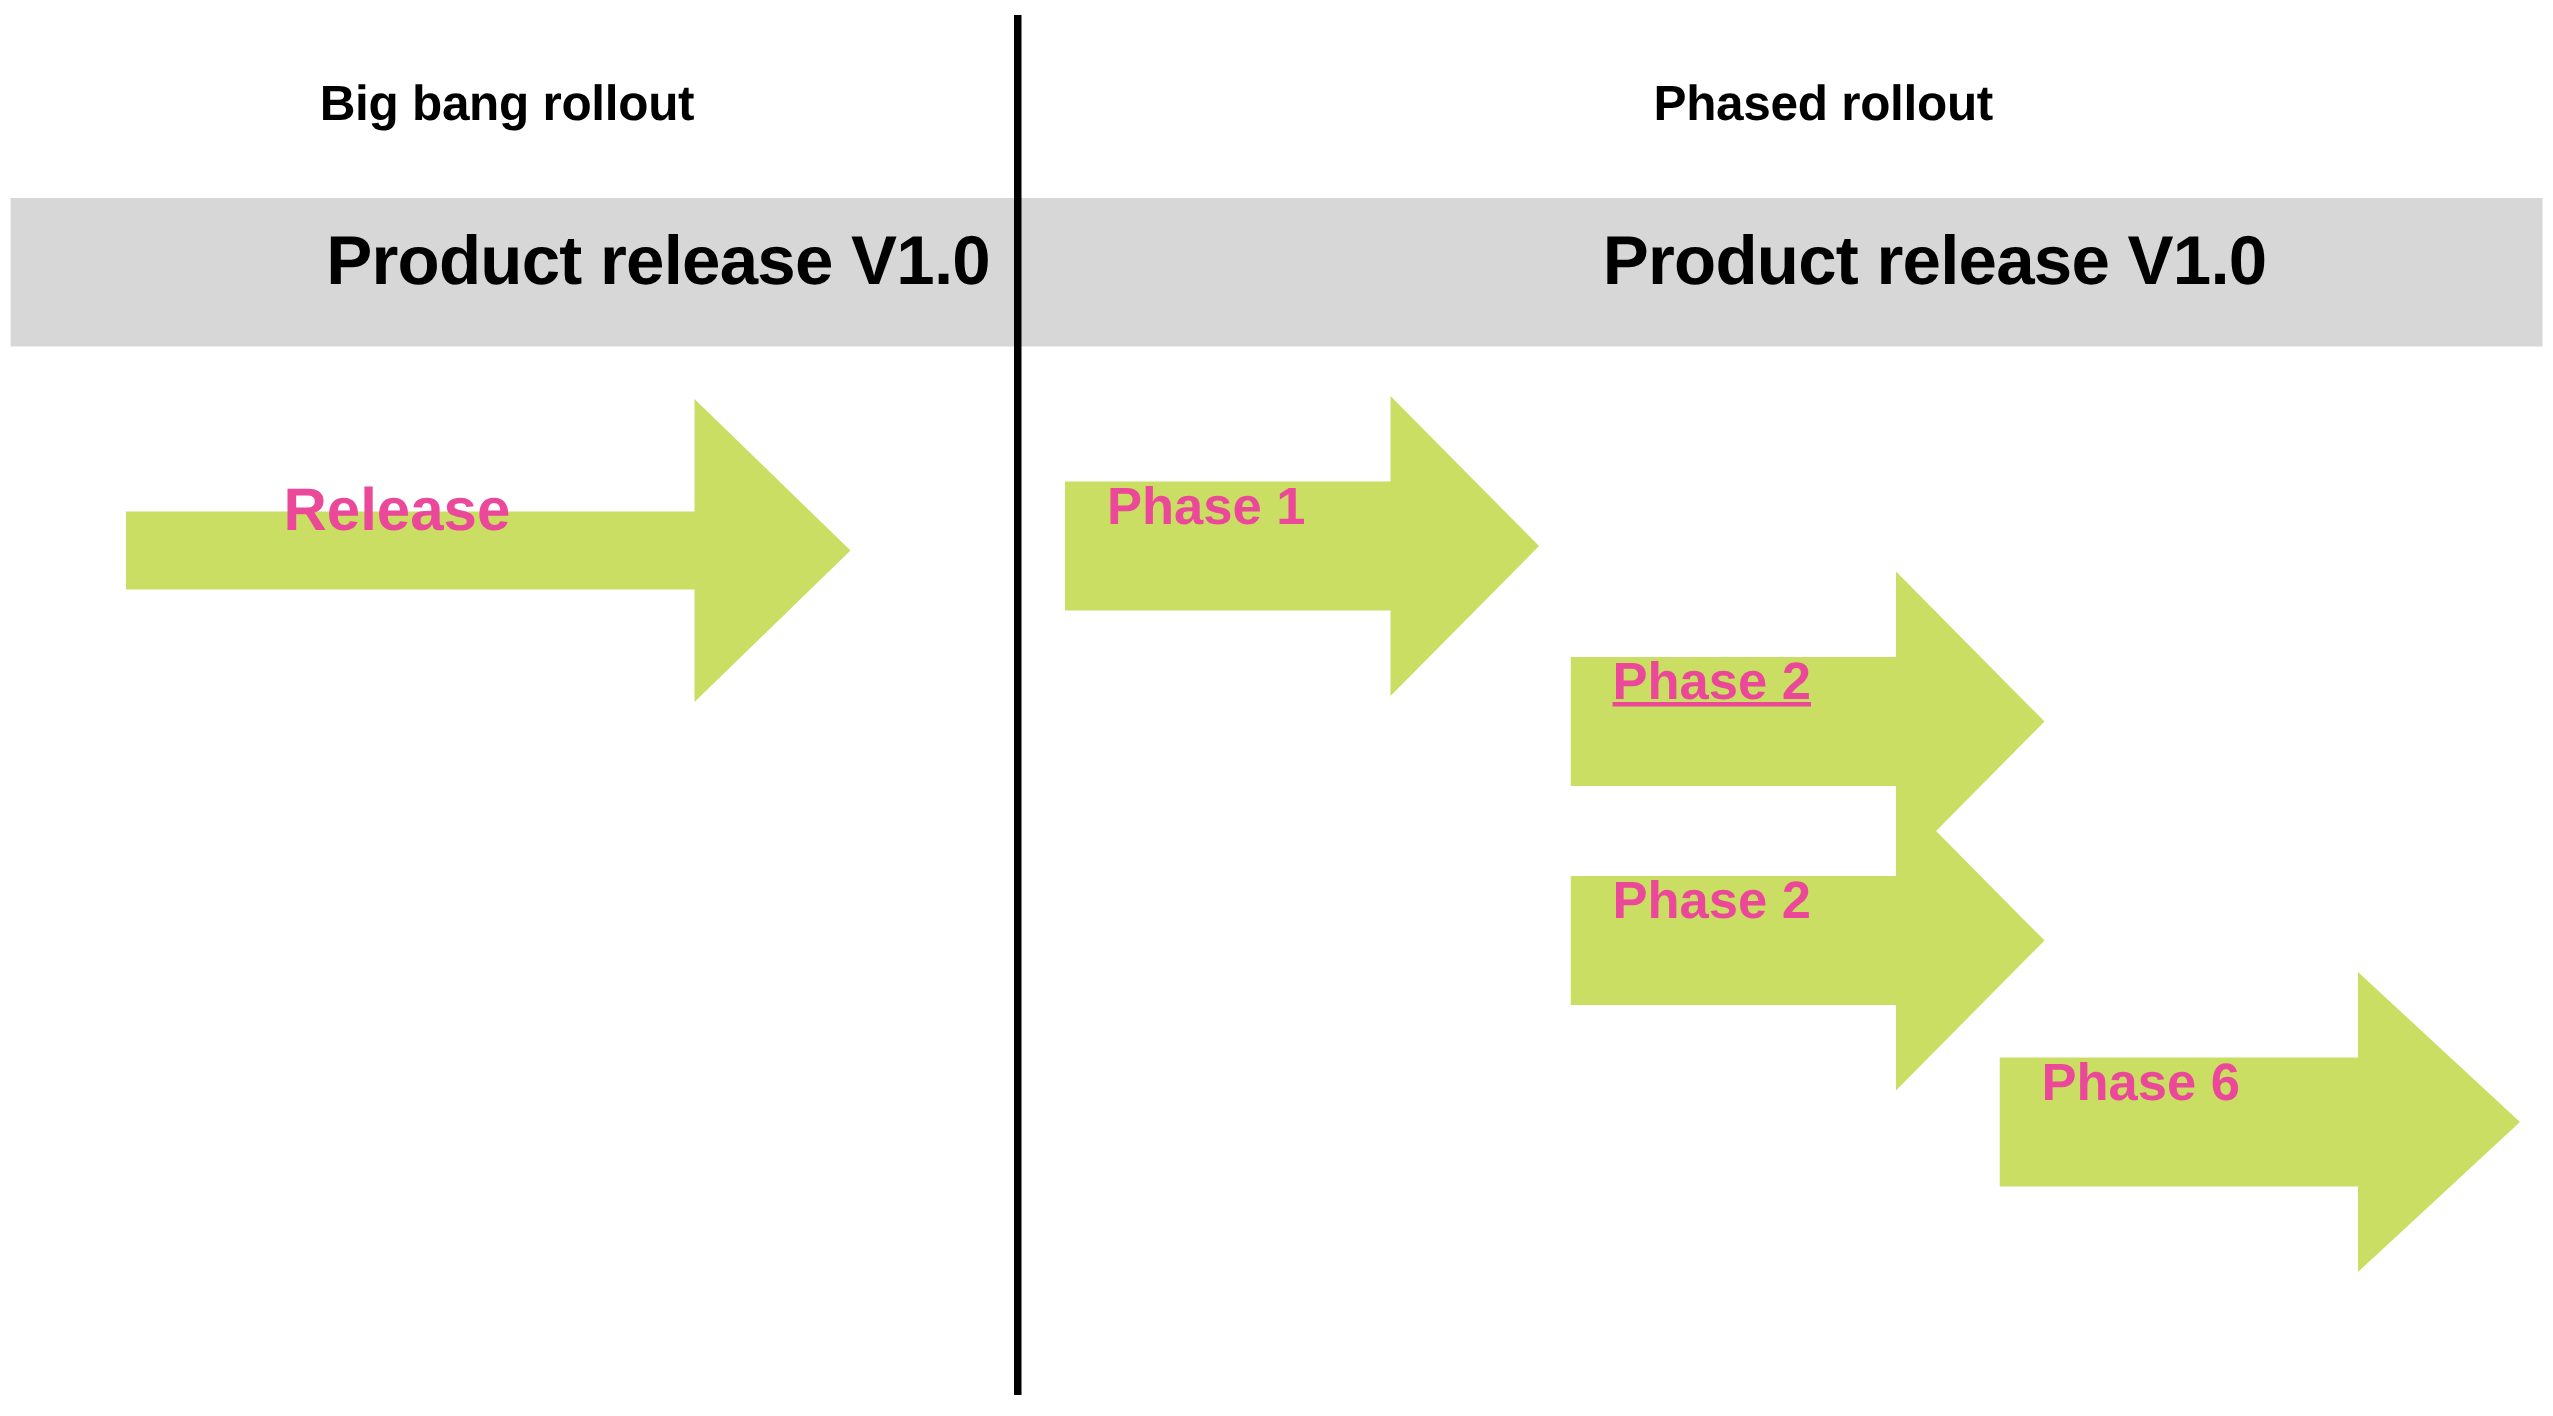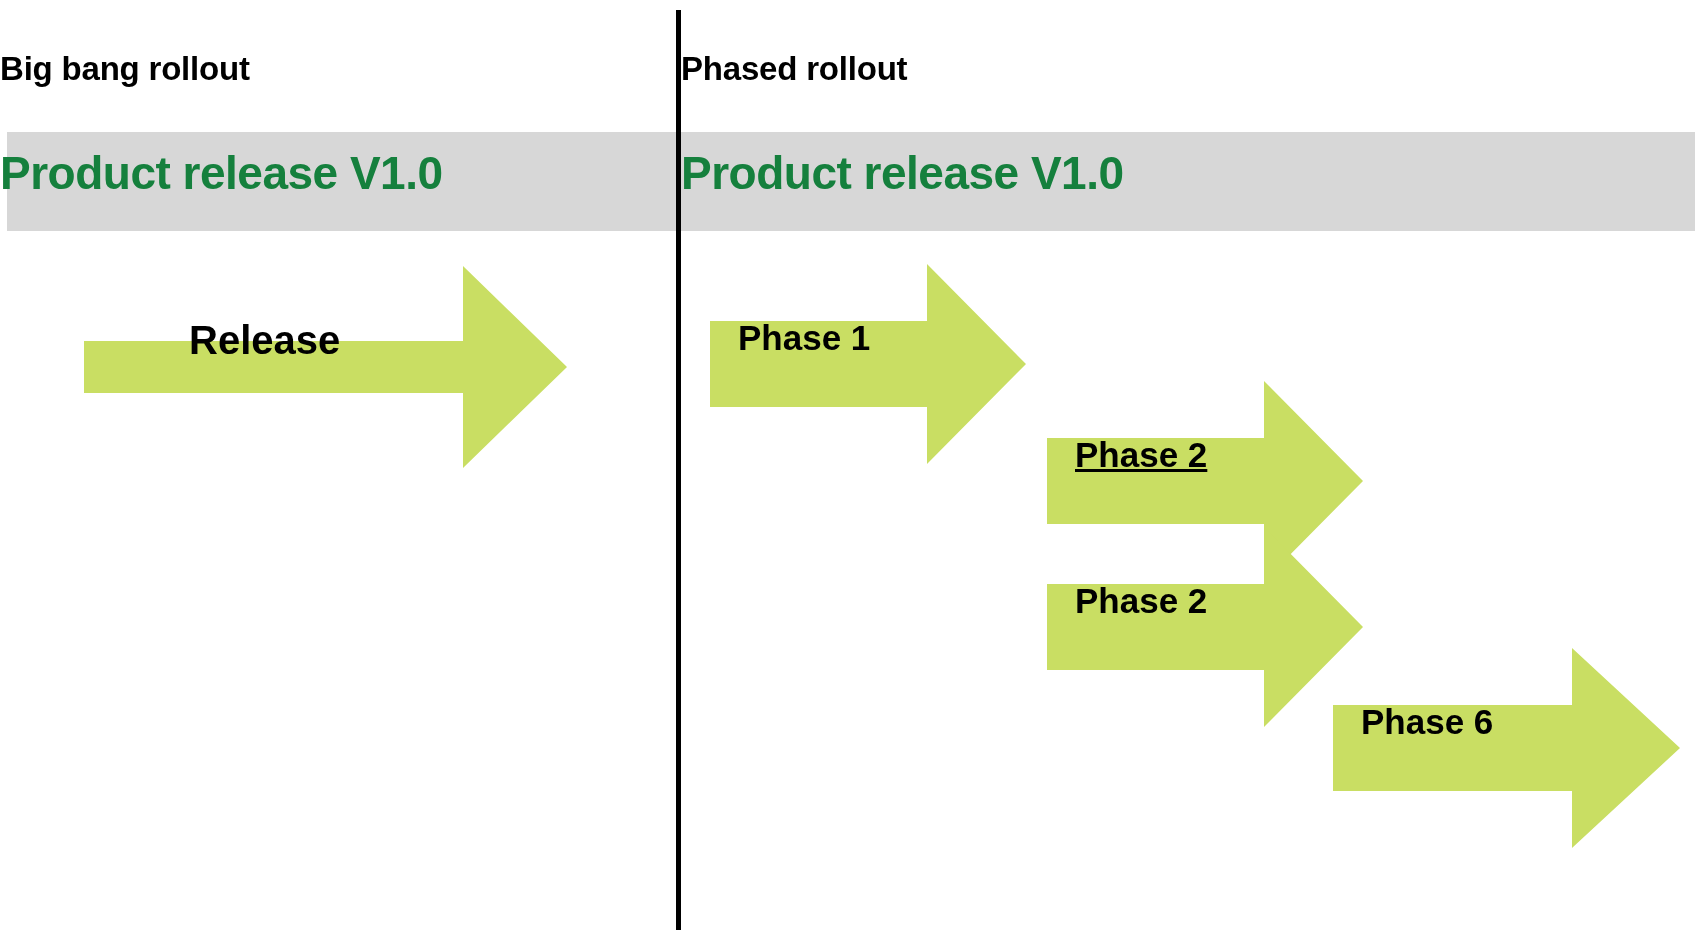--- a/index.html
+++ b/index.html
@@ -40,52 +40,52 @@
   }
 
   
   .col-title {
     position: absolute;
     font-weight: bold;
     font-size: 33px;
     color: #000000;
     letter-spacing: -0.2px;
     white-space: nowrap;
-    text-align: left;
+    text-align: center;
   }
   .col-title.left  { left: 0px;   top: 50px; width: 676px; }
   .col-title.right { left: 681px; top: 50px; width: 1069px; }
 
   .band-title {
     position: absolute;
     top: 150px;
     font-weight: bold;
     font-size: 46px;
-    color: #15803d;
+    color: #000000;
     letter-spacing: -0.5px;
     white-space: nowrap;
-    text-align: left;
+    text-align: right;
     line-height: 1;
   }
   .band-title.left  { left: 0px;   width: 660px; }
   .band-title.right { left: 681px; width: 830px; }
 
   
   .arrow {
     position: absolute;
   }
   .arrow svg {
     display: block;
     width: 100%;
     height: 100%;
   }
   .arrow-label {
     position: absolute;
     font-weight: bold;
-    color: #000000;
+    color: #ec4899;
     white-space: nowrap;
     line-height: 1;
   }
   .lbl-release { font-size: 40px; }
   .lbl-phase   { font-size: 35px; }
 </style>
 </head>
 <body style="background: rgb(255, 255, 255);">
 
 <div id="canvas" style="width: 1702px; height: 944px;">

